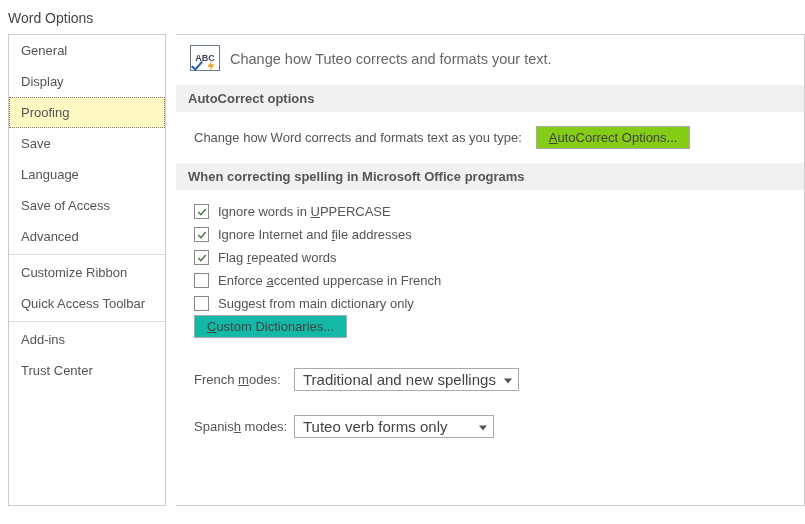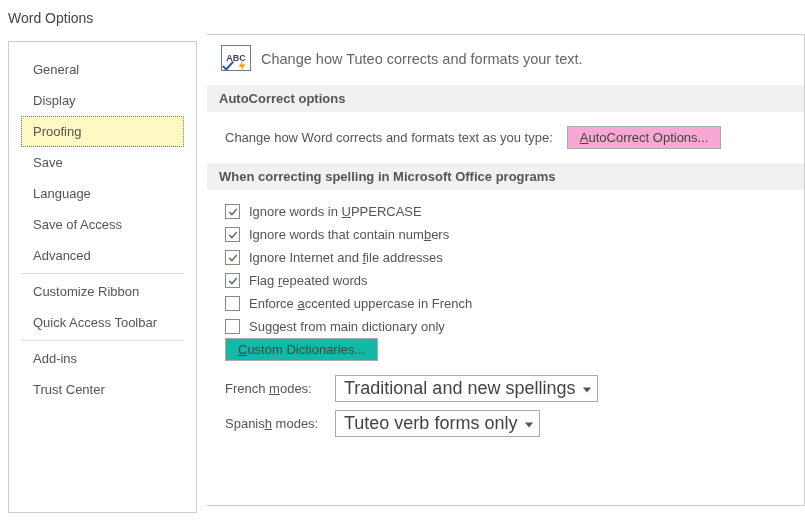--- a/index.html
+++ b/index.html
@@ -15,26 +15,25 @@
     .window-title {
       padding: 10px 8px 8px 8px;
       font-size: 14px;
       color: #444;
     }
     .layout {
       display: flex;
       border-top: none;
     }
     .sidebar {
-      width: 189px;
+      width: 158px;
       border: 1px solid #ccc;
       margin-left: 8px;
-      padding: 12px;
+      padding: 0;
       height: 472px;
-      margin-top: 7px;
     }
     .sidebar-item {
       padding: 8px 12px;
       cursor: pointer;
       color: #555;
       font-size: 13px;
     }
     .sidebar-item.selected {
       background: #fef9c3;
       outline: 1px dotted #7a7a7a;
@@ -103,21 +102,21 @@
     }
     .row {
       display: flex;
       align-items: center;
       padding: 14px 12px 14px 18px;
       gap: 14px;
     }
     .row-label { color: #555; }
     .btn {
       border: 1px solid #aaa;
-      background: #f9a8d4;
+      background: #84cc16;
       padding: 3px 12px;
       font-size: 13px;
       color: #444;
       cursor: pointer;
       font-family: inherit;
     }
     .options-list {
       padding: 10px 12px 4px 18px;
     }
     .checkbox-row {
@@ -145,33 +144,33 @@
       padding: 3px 12px;
       font-size: 13px;
       color: #444;
       cursor: pointer;
       margin-bottom: 10px;
       font-family: inherit;
     }
     .dropdown-row {
       display: flex;
       align-items: center;
-      gap: 10px;
       padding: 4px 0;
+      margin-top: 16px;
     }
     .dropdown-row .dd-label {
       width: 100px;
       color: #555;
     }
     .dropdown {
       border: 1px solid #aaa;
       padding: 2px 22px 2px 8px;
       min-width: 200px;
       position: relative;
-      font-size: 18px;
+      font-size: 15px;
       color: #444;
       cursor: pointer;
     }
     .dropdown::after {
       content: "";
       position: absolute;
       right: 6px; top: 50%;
       transform: translateY(-30%);
       border-left: 4px solid transparent;
       border-right: 4px solid transparent;
@@ -233,28 +232,20 @@
               </svg>
             </span>
             <span>Ignore words in <u>U</u>PPERCASE</span>
           </div>
           <div class="checkbox-row">
             <span class="cb checked">
               <svg viewBox="0 0 16 16" width="12" height="12">
                 <path d="M3 8 L6.5 11.5 L13 4" stroke="#4a7a46" stroke-width="2" fill="none"></path>
               </svg>
             </span>
-            <span>Ignore words that contain num<u>b</u>ers</span>
-          </div>
-          <div class="checkbox-row">
-            <span class="cb checked">
-              <svg viewBox="0 0 16 16" width="12" height="12">
-                <path d="M3 8 L6.5 11.5 L13 4" stroke="#4a7a46" stroke-width="2" fill="none"></path>
-              </svg>
-            </span>
             <span>Ignore Internet and <u>f</u>ile addresses</span>
           </div>
           <div class="checkbox-row">
             <span class="cb checked">
               <svg viewBox="0 0 16 16" width="12" height="12">
                 <path d="M3 8 L6.5 11.5 L13 4" stroke="#4a7a46" stroke-width="2" fill="none"></path>
               </svg>
             </span>
             <span>Flag <u>r</u>epeated words</span>
           </div>

